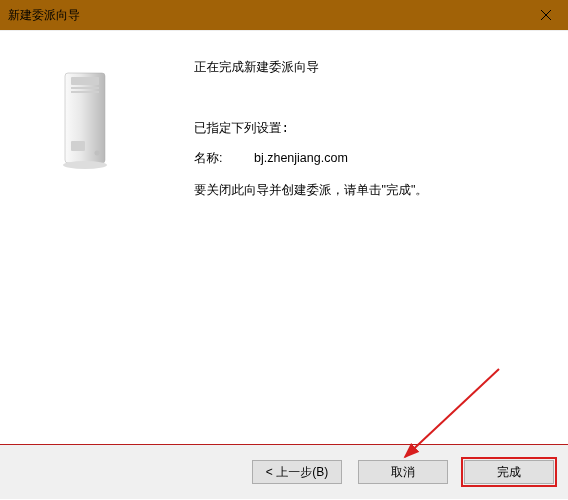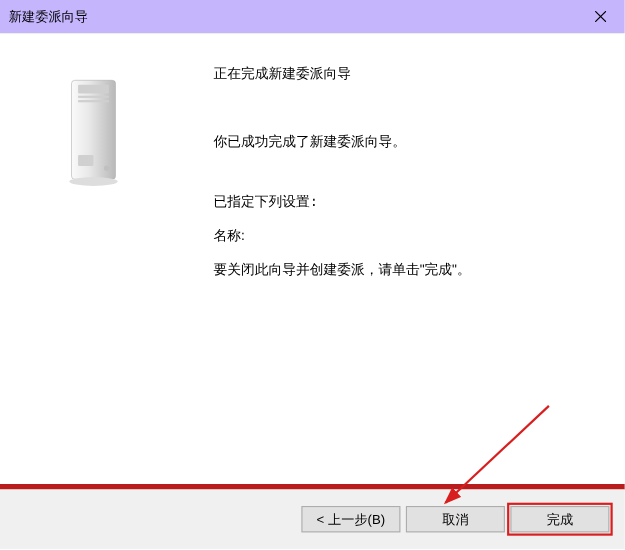--- a/index.html
+++ b/index.html
@@ -13,39 +13,39 @@
     background: #fff;
     overflow: hidden;
     position: relative;
   }
   .titlebar {
     height: 30px;
     display: flex;
     align-items: center;
     justify-content: space-between;
     padding: 0 0 0 8px;
-    background: #c4b5fd;
+    background: #a16207;
   }
   .titlebar-title {
     font-size: 12px;
     color: #000;
   }
   .close-btn {
     width: 45px;
     height: 30px;
     display: flex;
     align-items: center;
     justify-content: center;
     cursor: pointer;
   }
   .close-btn svg { width: 10px; height: 10px; }
   .body-area {
     display: flex;
     height: 415px;
-    border-bottom: 5px solid #b91c1c;
+    border-bottom: 1px solid #b91c1c;
     border-top: 1px solid #eee;
   }
   .left-panel {
     width: 170px;
     background: #fff;
     display: flex;
     align-items: flex-start;
     justify-content: center;
     padding-top: 40px;
   }
@@ -65,21 +65,21 @@
   .settings-line { margin-bottom: 12px; font-family: Liberation Mono, monospace; }
   .kv-row { display: flex; margin-bottom: 14px; }
   .kv-label { width: 60px; }
   .kv-value { }
   .footer {
     height: 54px;
     display: flex;
     align-items: center;
     justify-content: flex-end;
     padding-right: 14px;
-    gap: 5px;
+    gap: 16px;
     background: #f0f0f0;
   }
   .btn {
     min-width: 90px;
     height: 24px;
     border: 1px solid #adadad;
     background: #e1e1e1;
     font-size: 12px;
     font-family: inherit;
     cursor: pointer;
@@ -126,24 +126,24 @@
       <rect x="10" y="6" width="28" height="8" rx="1" fill="#cfcfcf"></rect>
       <rect x="10" y="16" width="28" height="2" fill="#cfcfcf"></rect>
       <rect x="10" y="20" width="28" height="2" fill="#cfcfcf"></rect>
       <rect x="10" y="70" width="14" height="10" rx="1" fill="#d0d0d0"></rect>
       <circle cx="36" cy="82" r="2.5" fill="#c0c0c0"></circle>
     </svg>
   </div>
 
   <div class="content">
     <div class="heading">正在完成新建委派向导</div>
-    <div class="paragraph">你已成功完成了新建委派向导。</div>
     <div class="settings-line">已指定下列设置:</div>
     <div class="kv-row">
       <span class="kv-label">名称:</span>
+      <span class="kv-value">bj.zhenjiang.com</span>
     </div>
     <div class="paragraph">要关闭此向导并创建委派，请单击"完成"。</div>
   </div>
 </div>
 
 <div class="footer">
   <button class="btn">&lt; 上一步(B)</button>
   <button class="btn">取消</button>
   <button class="btn btn-highlight">完成</button>
 </div>

